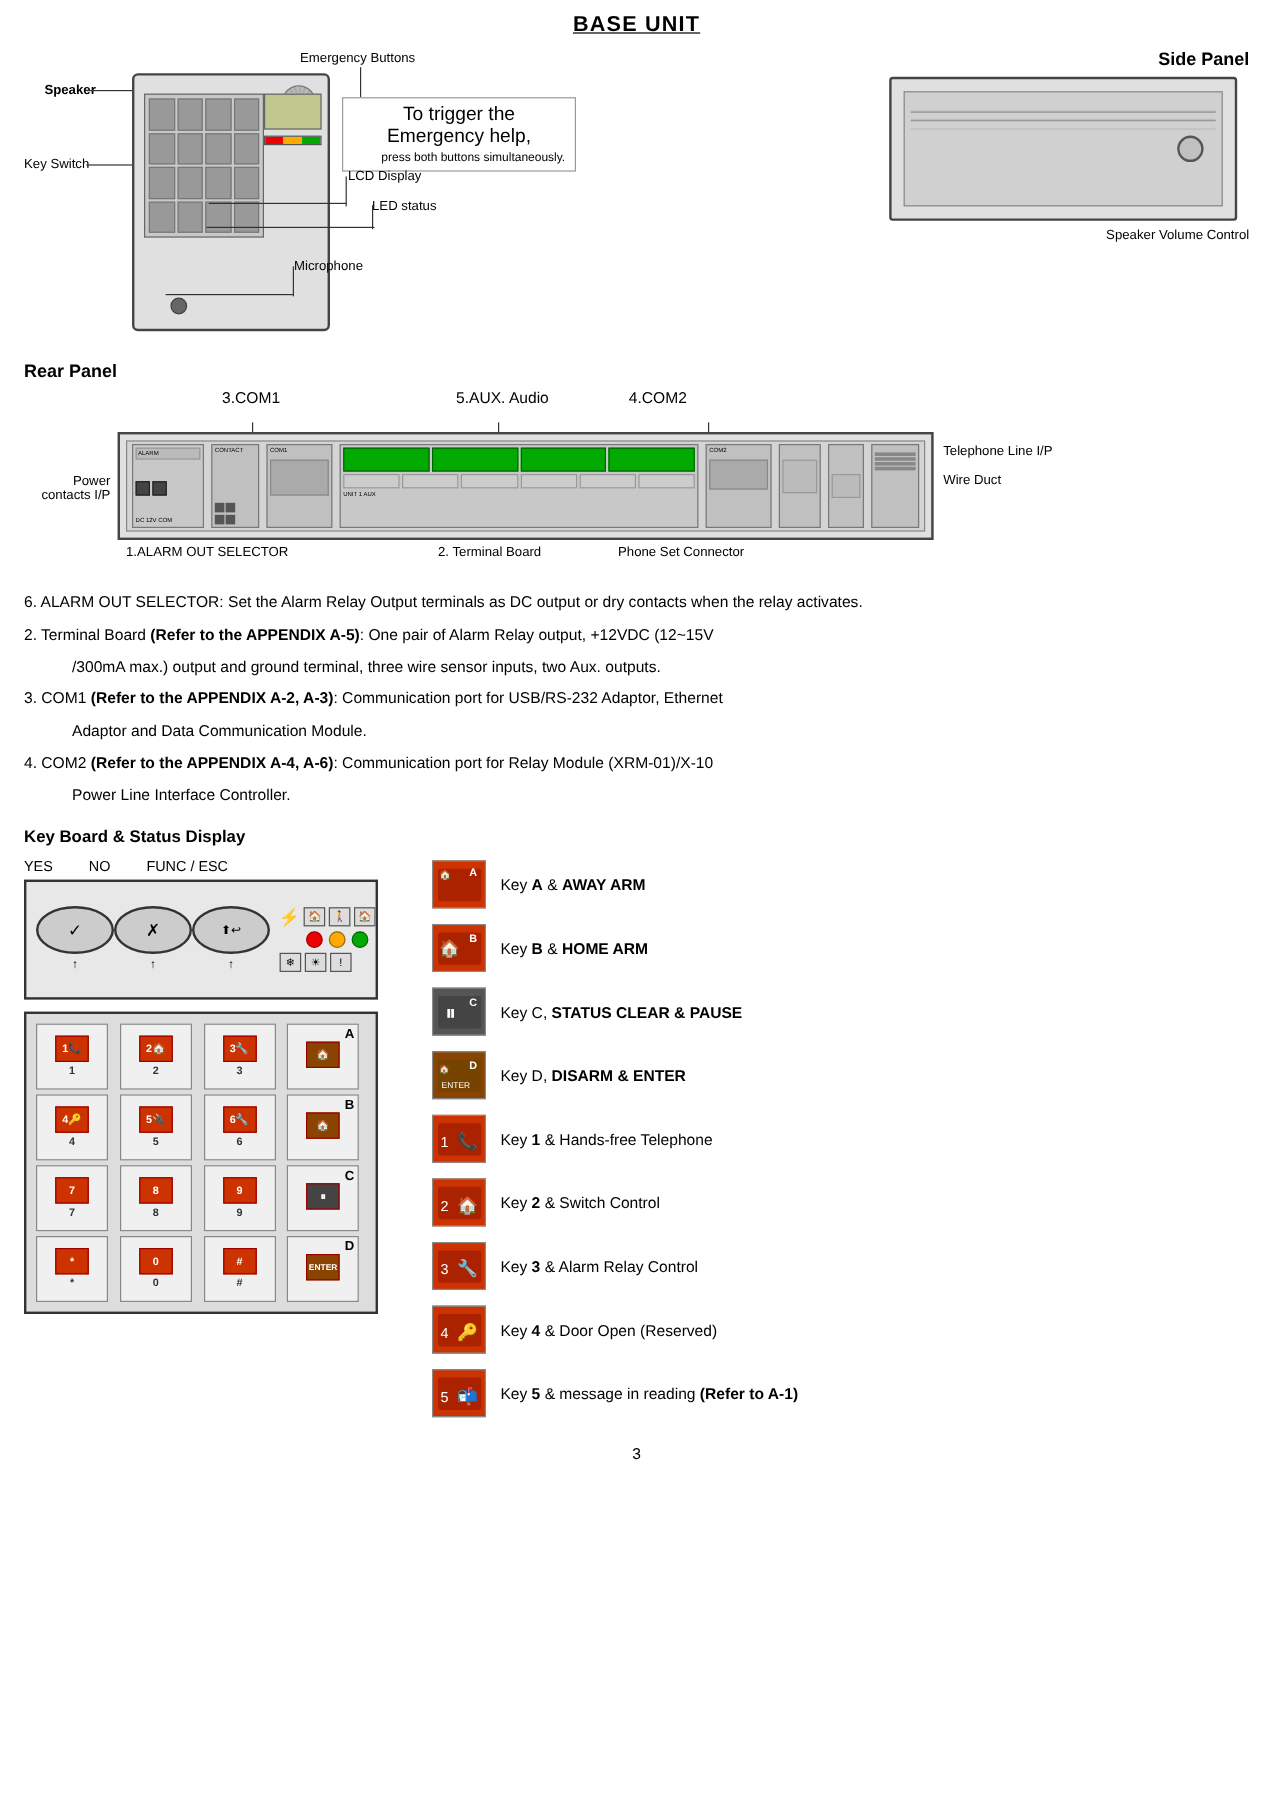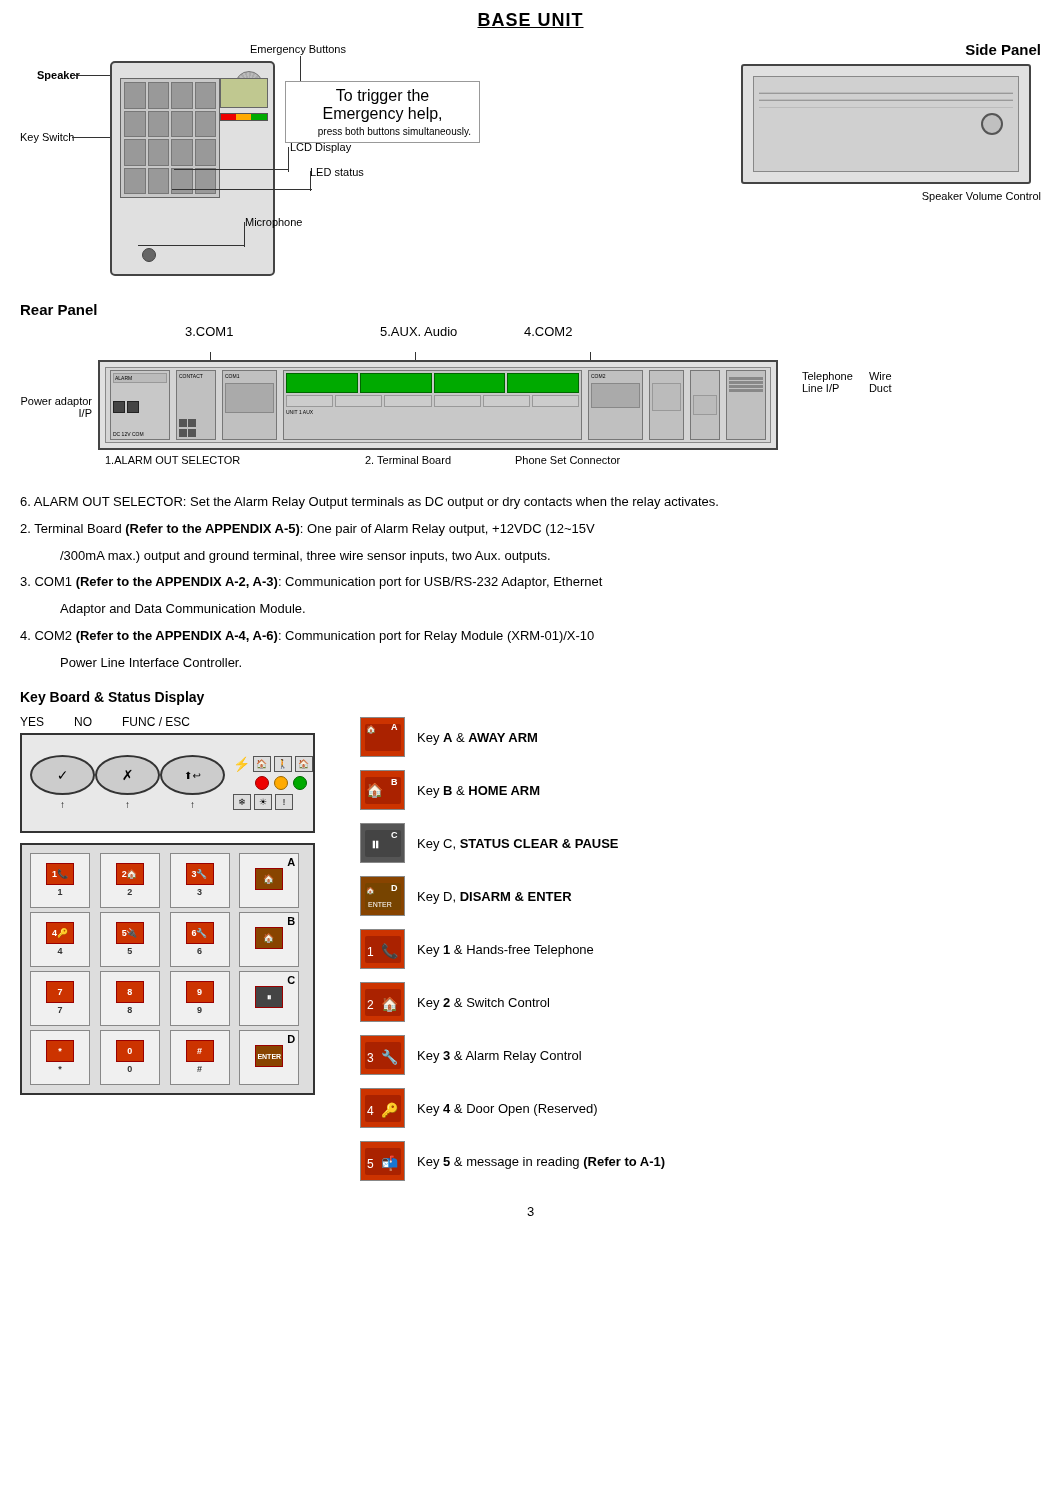--- a/index.html
+++ b/index.html
@@ -334,21 +334,21 @@
   </div>
 
   <div style="position:relative; margin-left:80px; width:680px; height:8px;">
     <div style="position:absolute; left:110px; top:0; width:1px; height:8px; background:#333;"></div>
     <div style="position:absolute; left:315px; top:0; width:1px; height:8px; background:#333;"></div>
     <div style="position:absolute; left:490px; top:0; width:1px; height:8px; background:#333;"></div>
   </div>
 
   <div style="position:relative; display:flex; align-items:flex-start;">
 
-    <div style="width:78px; text-align:right; padding-right:6px; font-size:11px; padding-top:35px;">Power adaptor I/P</div>
+    <div style="width:78px; text-align:right; padding-right:6px; font-size:11px; padding-top:35px;">Power contacts I/P</div>
 
     <div style="position:relative; width:680px; height:90px; border:2px solid #444; background:#e0e0e0;">
 
       <div style="position:absolute; inset:5px; border:1px solid #888; background:#d4d4d4; display:flex; align-items:center; gap:6px; padding:4px;">
 
         <div style="width:60px; height:70px; border:1px solid #777; background:#c8c8c8; display:flex; flex-direction:column; justify-content:space-between; padding:2px; font-size:6px;">
           <div style="background:#bbb; border:1px solid #999; padding:1px; font-size:5px;">ALARM</div>
           <div style="display:flex; gap:2px;">
             <div style="width:12px; height:12px; background:#444; border:1px solid #222;"></div>
             <div style="width:12px; height:12px; background:#444; border:1px solid #222;"></div>
@@ -410,21 +410,21 @@
           <div style="display:flex; flex-direction:column; gap:1px; margin-top:4px;">
             <div style="height:3px; background:#888;"></div>
             <div style="height:3px; background:#888;"></div>
             <div style="height:3px; background:#888;"></div>
             <div style="height:3px; background:#888;"></div>
           </div>
         </div>
       </div>
     </div>
 
-    <div style="width:120px; padding-left:24px; font-size:11px; display:flex; flex-direction:row; justify-content:center; gap:12px; padding-top:10px;">
+    <div style="width:120px; padding-left:8px; font-size:11px; display:flex; flex-direction:column; justify-content:center; gap:12px; padding-top:10px;">
       <div>Telephone Line I/P</div>
       <div>Wire Duct</div>
     </div>
   </div>
 
   <div style="position:relative; margin-left:80px; width:680px; height:28px; margin-top:4px;">
     <span style="position:absolute; left:5px; top:0; font-size:11px;">1.ALARM OUT SELECTOR</span>
     <span style="position:absolute; left:265px; top:0; font-size:11px;">2. Terminal Board</span>
     <span style="position:absolute; left:415px; top:0; font-size:11px;">Phone Set Connector</span>
   </div>

